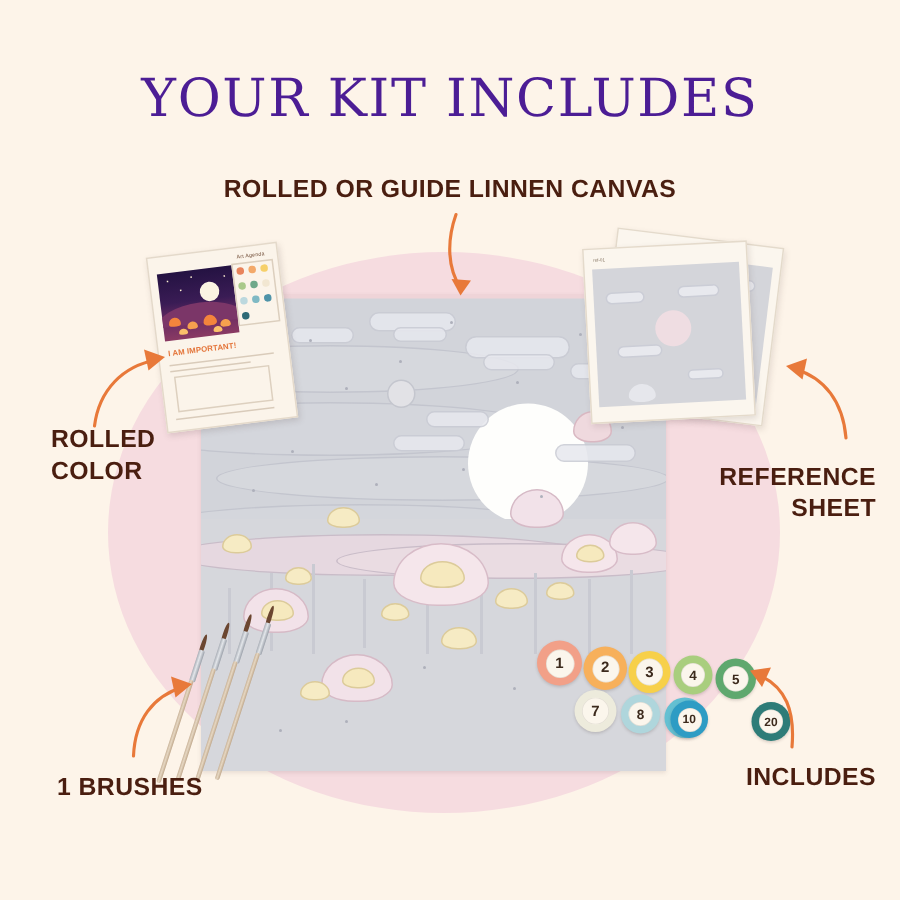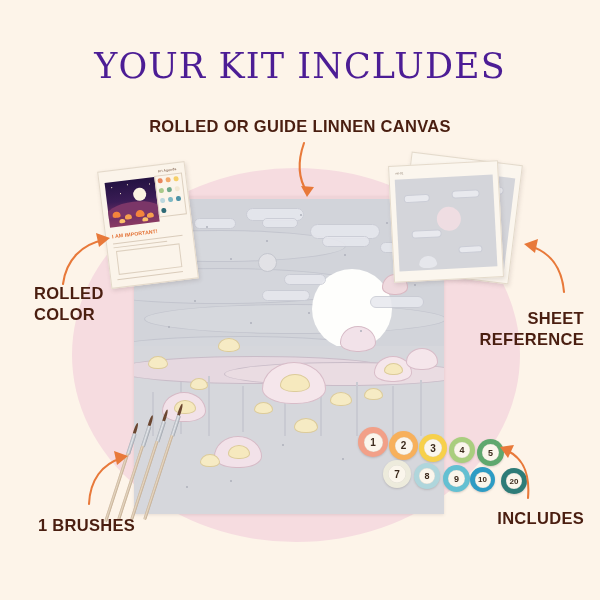--- a/index.html
+++ b/index.html
@@ -494,21 +494,21 @@
     <div class="pot" style="left:414px;top:463px;width:26px;height:26px;background:#AFD6DC;">
       <div class="pot-lid" style="width:16px;height:16px;font-size:9px;">
         <span>8</span>
       </div>
     </div>
     <div class="pot" style="left:443px;top:465px;width:27px;height:27px;background:#64C0D2;">
       <div class="pot-lid" style="width:17px;height:17px;font-size:9px;">
         <span>9</span>
       </div>
     </div>
-    <div class="pot" style="left:470px;top:467px;width:25px;height:25px;background:#2E9CC4;">
+    <div class="pot" style="left:447px;top:467px;width:25px;height:25px;background:#2E9CC4;">
       <div class="pot-lid" style="width:16px;height:16px;font-size:8px;">
         <span>10</span>
       </div>
     </div>
     <div class="pot" style="left:501px;top:468px;width:26px;height:26px;background:#2E7C78;">
       <div class="pot-lid" style="width:16px;height:16px;font-size:8px;">
         <span>20</span>
       </div>
     </div>
   </div>
@@ -537,22 +537,22 @@
     <path d="M34 58 C 36 34, 30 18, 12 10"></path>
     <polygon points="6,7 20,5 14,18"></polygon>
   </svg>
 
   <div class="side-label lbl-color-guide">
     <div>ROLLED</div>
     <div>COLOR</div>
   </div>
 
   <div class="side-label lbl-reference">
+    <div>REFERENCE</div>
     <div>SHEET</div>
-    <div>REFERENCE</div>
   </div>
 
   <div class="side-label lbl-brushes">1 BRUSHES</div>
 
   <div class="side-label lbl-pots">
     <div>INCLUDES</div>
   </div>
 
 </div>
 

